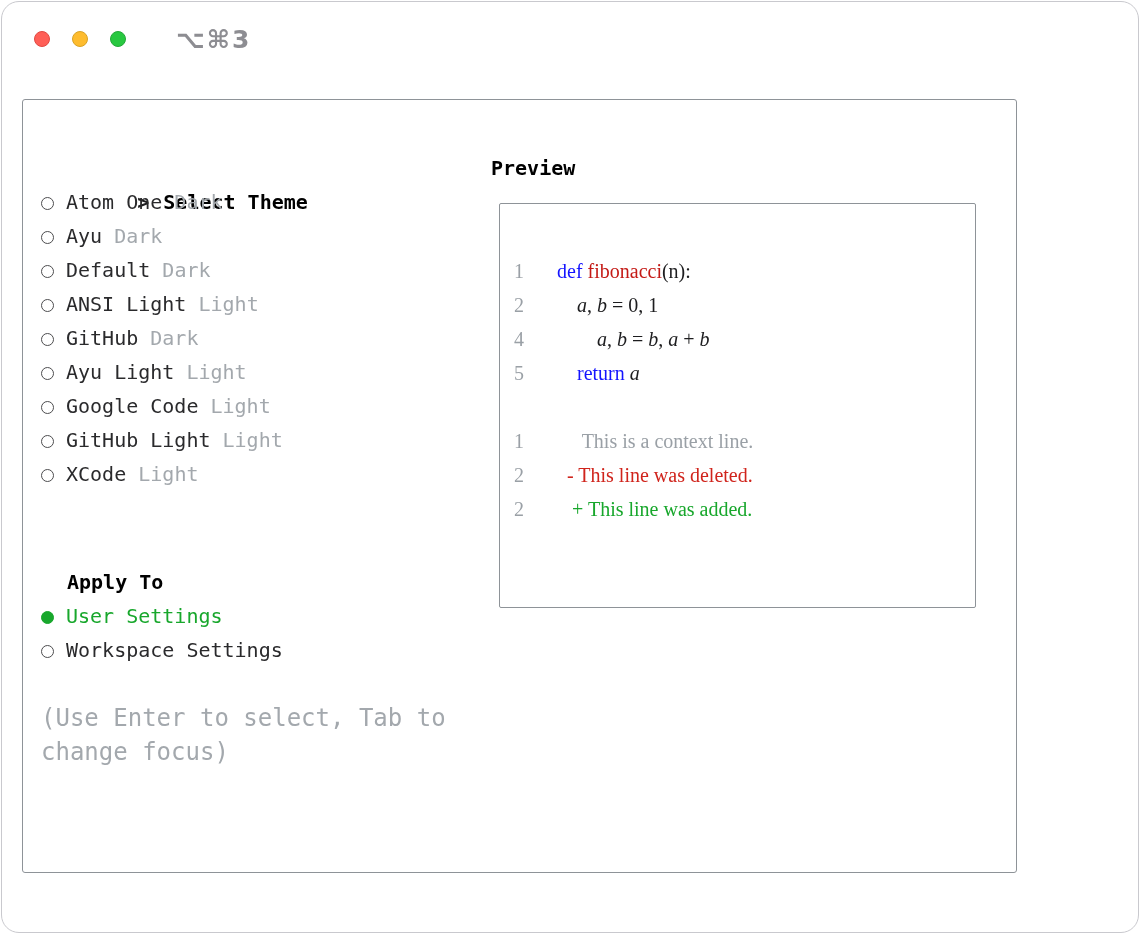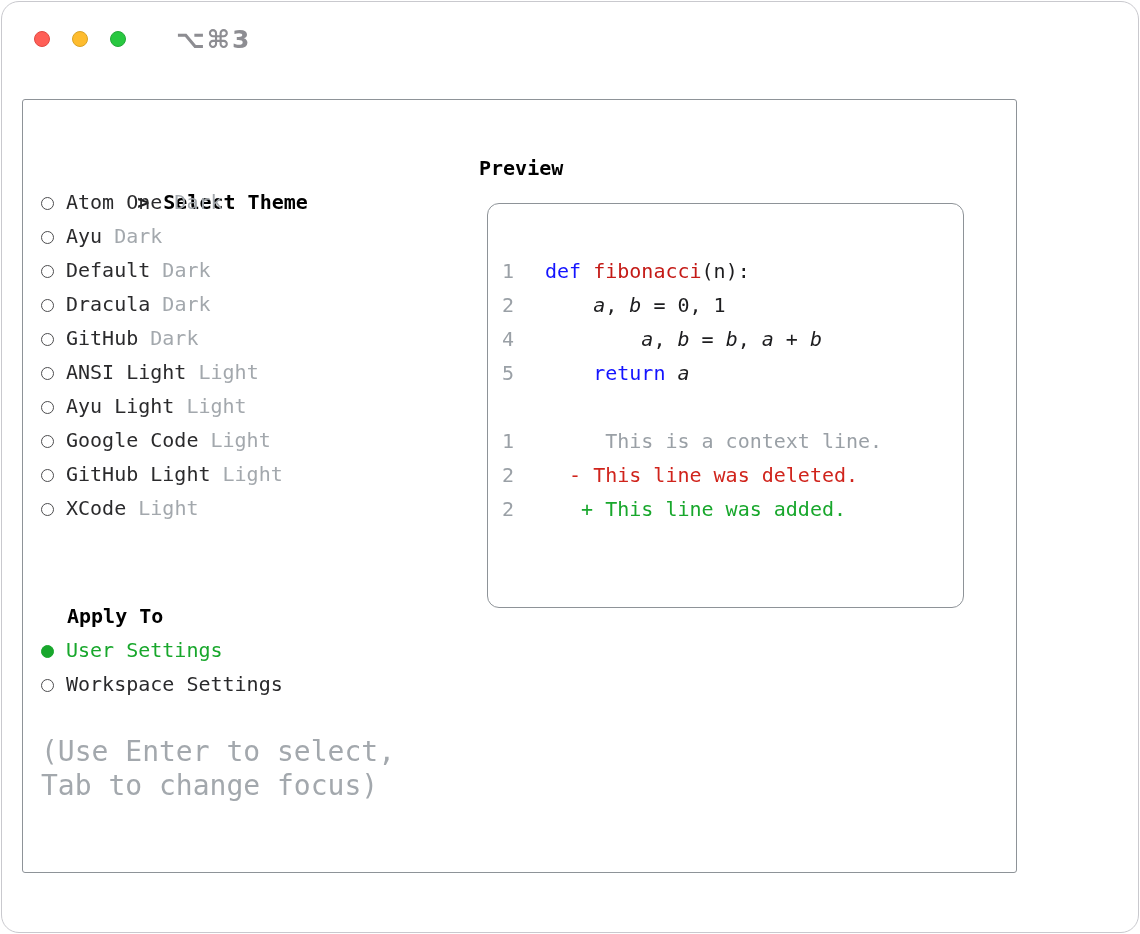--- a/index.html
+++ b/index.html
@@ -35,28 +35,28 @@
   .radio{
     display:inline-block;width:13px;height:13px;border-radius:50%;
     border:1.5px solid #4d4d4f;margin-right:12px;vertical-align:-1px;
   }
   .item.selected .radio{border-color:var(--green);background:var(--green);}
   .item .tname{color:#2a2a2c;}
   .item.selected .tname{color:var(--green);}
   .variant{color:var(--muted);}
   .apply-header{padding-left:26px;font-weight:700;color:#000;margin-top:40px;}
   .hint{
-    margin-top:0;color:var(--muted);font-size:28px;line-height:34px;
+    margin-top:0;color:var(--muted);font-size:24px;line-height:34px;
     max-width:412px;white-space:normal;
   }
   
-  .right{position:absolute;left:456px;top:51px;}
+  .right{position:absolute;left:468px;top:51px;}
   .pbox{
     margin-left:8px;margin-top:18px;width:477px;height:405px;
-    border:1px solid var(--border);border-radius:12px;padding:50px 0 0 14px;background:#fff;
+    border:1px solid var(--border);border-radius:2px;padding:50px 0 0 14px;background:#fff;font-family:Liberation Serif, serif;
   }
   .crow{height:34px;line-height:34px;font-size:20px;white-space:pre;color:var(--ink);}
   .num{display:inline-block;width:26px;margin-right:17px;color:var(--gray);}
   .tok-p{color:var(--ink);}
   .tok-kw{color:var(--blue);}
   .tok-fn{color:var(--fnred);}
   .tok-v{color:var(--ink);font-style:italic;}
   .tok-ctx{color:var(--gray);}
   .tok-del{color:var(--red);}
   .tok-add{color:var(--green);}
@@ -76,23 +76,22 @@
 
     <div class="left">
       <div class="row">
         <span class="prompt">&gt;</span><span class="title-bold">Select Theme</span>
       </div>
 
       <div id="theme-items">
           <div class="row item"><span class="radio"></span><span class="tname">Atom One</span><span class="variant"> Dark</span></div>
           <div class="row item"><span class="radio"></span><span class="tname">Ayu</span><span class="variant"> Dark</span></div>
           <div class="row item"><span class="radio"></span><span class="tname">Default</span><span class="variant"> Dark</span></div>
-          <div class="row item"><span class="radio"></span><span class="tname">Dracula</span><span class="variant"> Dark</span></div>
+          <div class="row item"><span class="radio"></span><span class="tname">ANSI Light</span><span class="variant"> Light</span></div>
           <div class="row item"><span class="radio"></span><span class="tname">GitHub</span><span class="variant"> Dark</span></div>
-          <div class="row item"><span class="radio"></span><span class="tname">ANSI Light</span><span class="variant"> Light</span></div>
           <div class="row item"><span class="radio"></span><span class="tname">Ayu Light</span><span class="variant"> Light</span></div>
           <div class="row item"><span class="radio"></span><span class="tname">Google Code</span><span class="variant"> Light</span></div>
           <div class="row item"><span class="radio"></span><span class="tname">GitHub Light</span><span class="variant"> Light</span></div>
           <div class="row item"><span class="radio"></span><span class="tname">XCode</span><span class="variant"> Light</span></div>
         </div>
 
       <div class="row"></div>
 
       <div class="row apply-header">Apply To</div>
 

